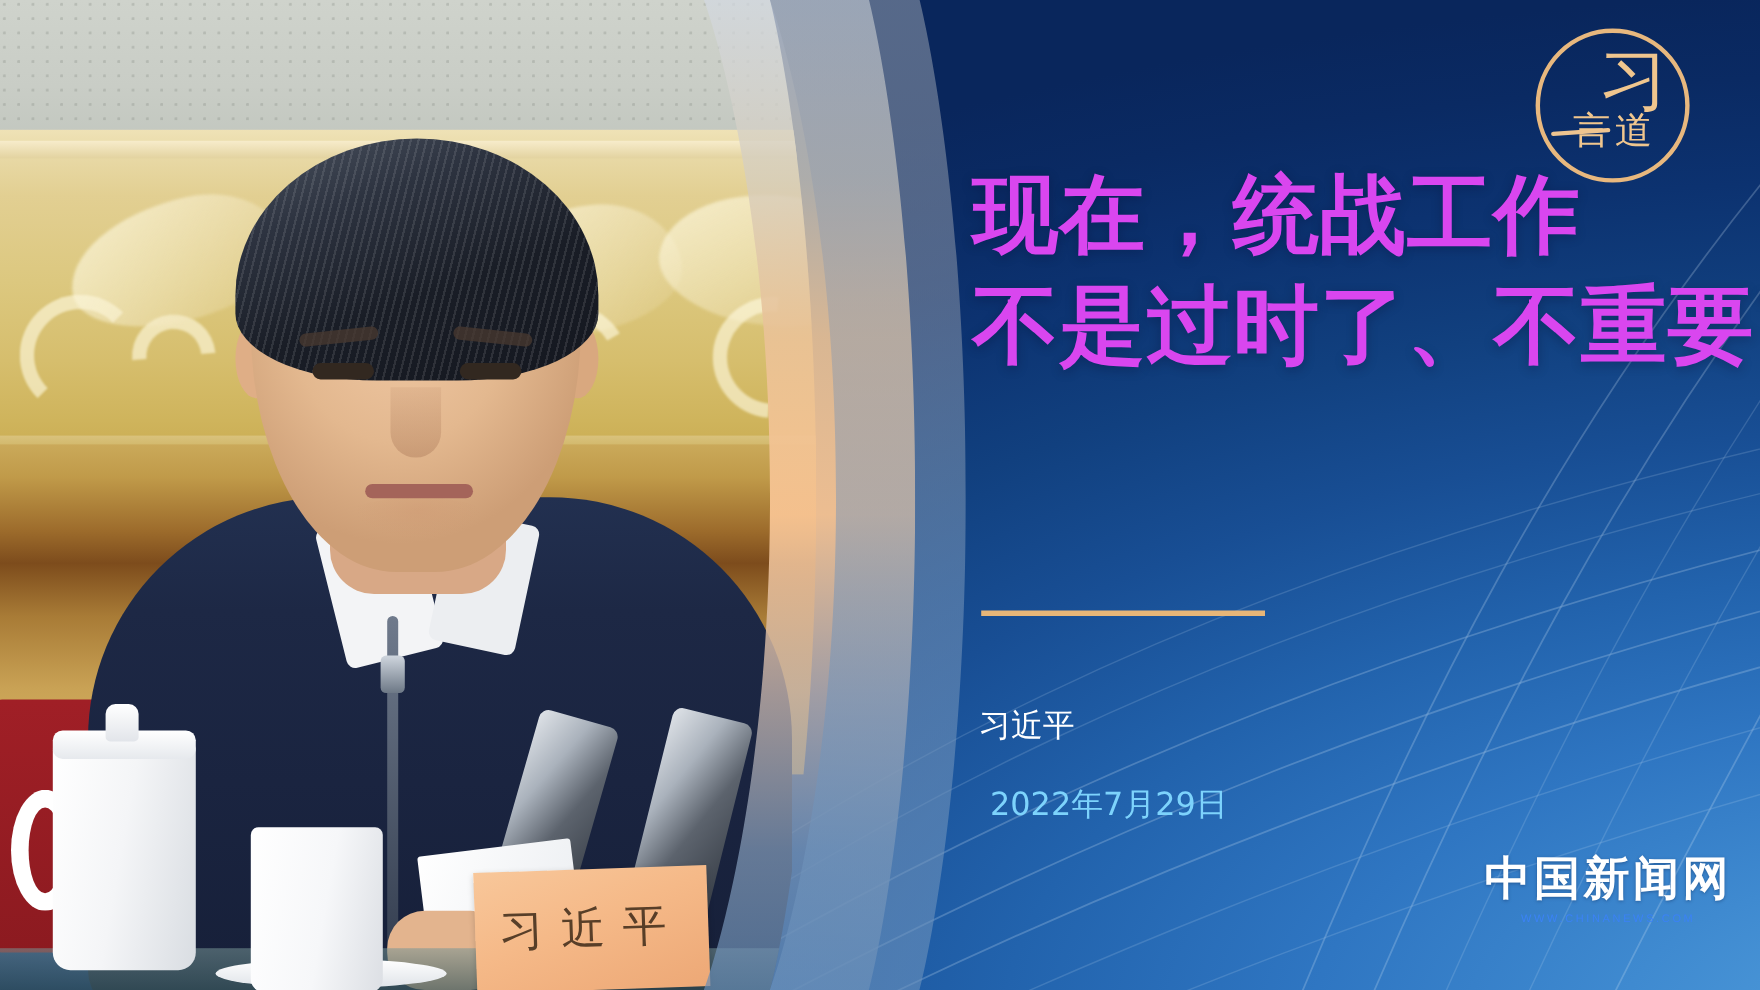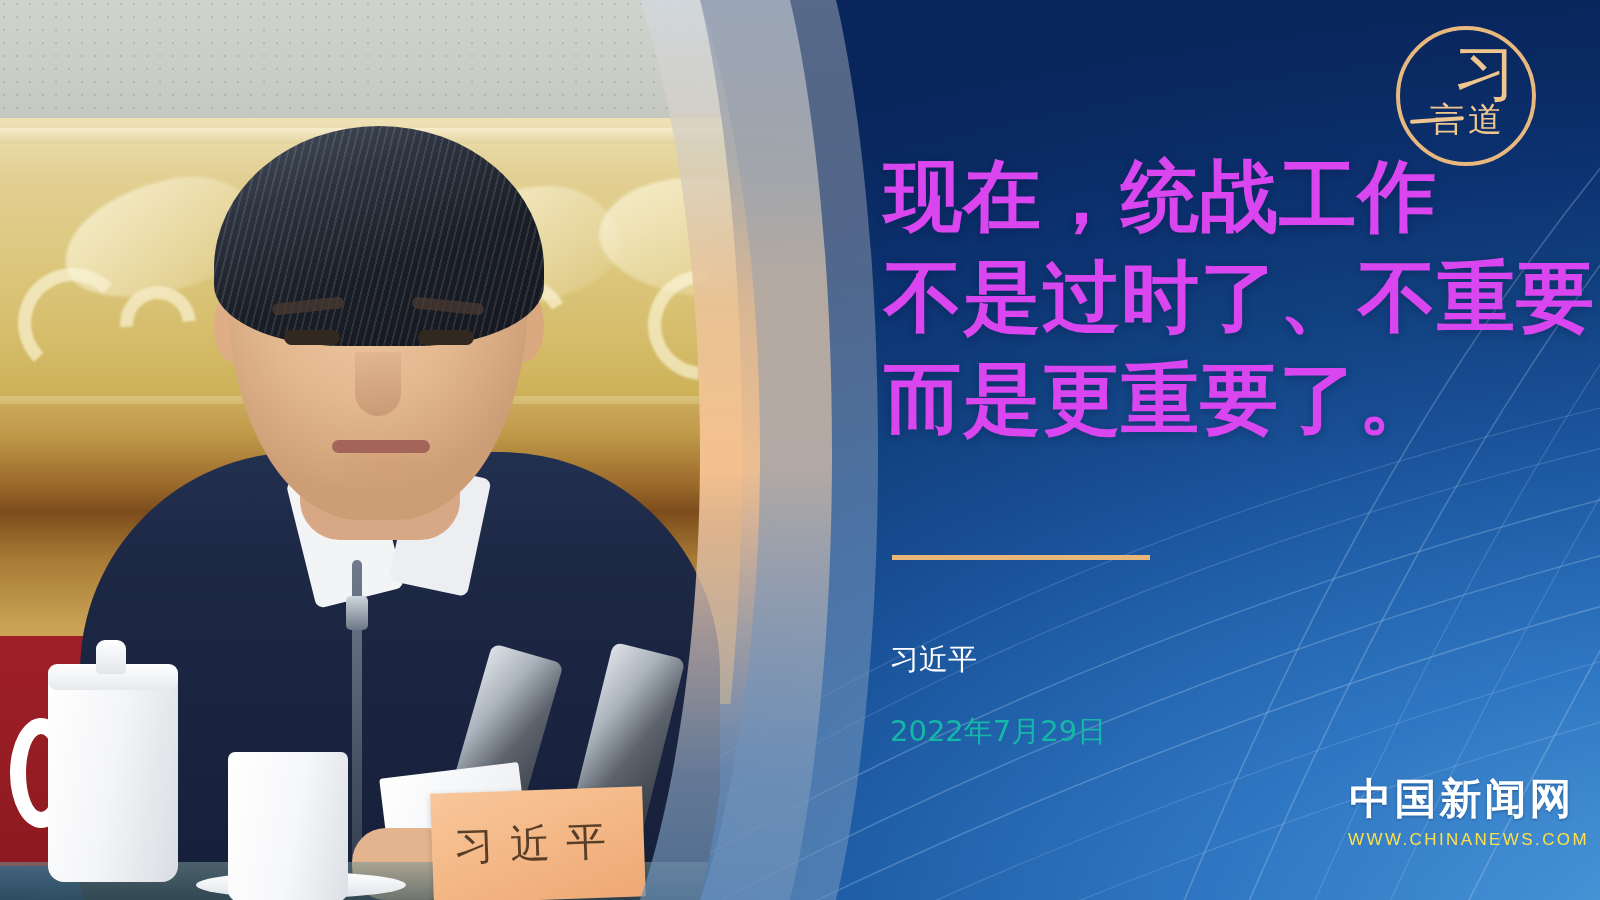--- a/index.html
+++ b/index.html
@@ -122,29 +122,29 @@
     color:#d946ef;font-size:78px;line-height:1.30;font-weight:bold;
     letter-spacing:1px;white-space:nowrap;
     font-family:"DejaVu Sans","Liberation Sans",sans-serif;
     text-shadow:0 2px 10px rgba(0,10,40,.28);
   }
   .divider{position:absolute;left:892px;top:555px;width:258px;height:5px;background:#e7b678;}
 
   .attrib{position:absolute;left:890px;top:638px;}
   .attrib .a1,.attrib .a2{color:#ffffff;font-size:29px;line-height:1.45;
     font-family:"DejaVu Sans","Liberation Sans",sans-serif;white-space:nowrap;}
-  .attrib .a3{color:#14b8a6;font-size:29px;margin-top:32px;
-    font-family:"DejaVu Sans","Liberation Sans",sans-serif;white-space:nowrap;}
+  .attrib .a3{color:#7dd3fc;font-size:29px;margin-top:32px;
+    font-family:"DejaVu Sans","Liberation Sans",sans-serif;white-space:nowrap;margin-left:10px;}
 
   
   .brand{position:absolute;left:1348px;top:778px;width:228px;text-align:center;}
   .brand .bn{color:#ffffff;font-size:42px;letter-spacing:3px;line-height:1;
       font-family:"DejaVu Serif","Liberation Serif",serif;font-weight:bold;
       text-shadow:0 1px 3px rgba(0,20,60,.35);}
-  .brand .burl{color:#fde047;font-size:17px;letter-spacing:2.4px;margin-top:10px;
+  .brand .burl{color:#3b82f6;font-size:10px;letter-spacing:2.4px;margin-top:10px;
       font-family:"Liberation Sans",sans-serif;}
 </style>
 </head>
 <body>
 
 <div id="poster">
 
   <div class="blue-panel"></div>
 
   <div class="arcs">
@@ -231,21 +231,20 @@
   <div class="logo">
     <div class="ring"></div>
     <div class="bar"></div>
     <div class="lg1">习</div>
     <div class="lg2">言道</div>
   </div>
 
   <div class="quote">
     <div class="ln">现在，统战工作</div>
     <div class="ln">不是过时了、不重要了，</div>
-    <div class="ln">而是更重要了。</div>
   </div>
 
   <div class="divider"></div>
 
   <div class="attrib">
     <div class="a1">习近平</div>
     <div class="a3">2022年7月29日</div>
   </div>
 
   <div class="brand">

